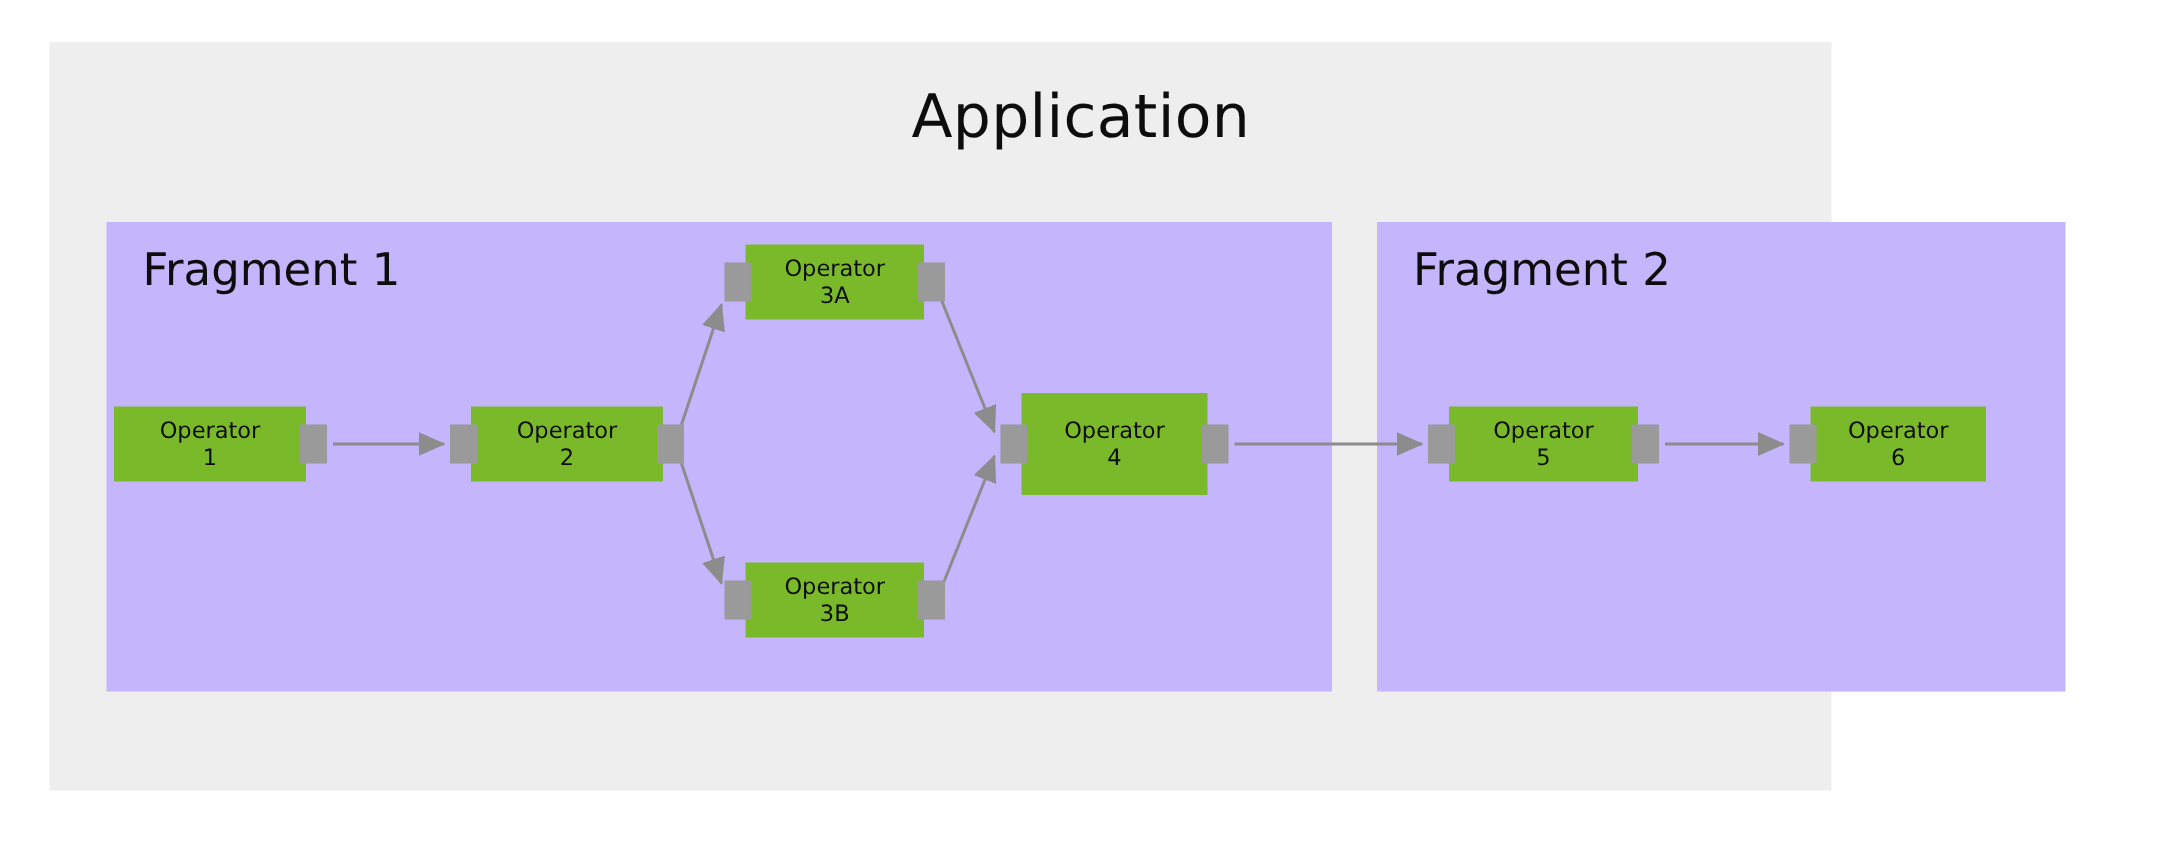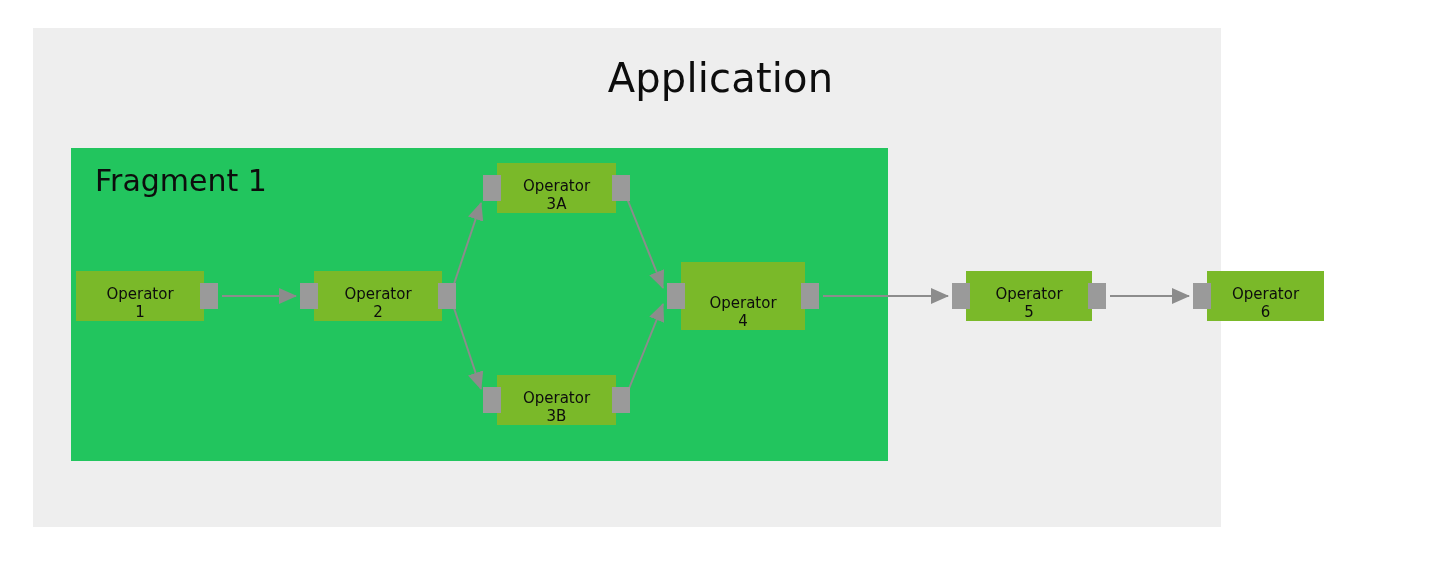--- a/index.html
+++ b/index.html
@@ -40,21 +40,21 @@
     font-size: 40px;
     font-weight: 400;
     color: #0d0d0d;
     letter-spacing: 0.2px;
     line-height: 1;
   }
 
   
   .fragment {
     position: absolute;
-    background: #22c55e;
+    background: #c4b5fd;
   }
   #fragment-1 {
     left: 38px;
     top: 120px;
     width: 817px;
     height: 313px;
   }
   #fragment-2 {
     left: 885px;
     top: 120px;
@@ -80,21 +80,21 @@
     width: 1440px;
     height: 561px;
     pointer-events: none;
   }
 
   
   .operator {
     position: absolute;
     background: #7ab929;
     display: flex;
-    align-items: flex-end;
+    align-items: center;
     justify-content: center;
     box-sizing: border-box;
   }
   .operator-label {
     text-align: center;
     font-size: 15px;
     line-height: 1.2;
     color: #0d0d0d;
     font-weight: 400;
     white-space: pre-line;
@@ -117,20 +117,23 @@
 
 <div id="canvas">
 
   <div class="app-container">
     <div class="app-title">Application</div>
 
     <div class="fragment" id="fragment-1">
       <div class="fragment-title">Fragment 1</div>
     </div>
 
+    <div class="fragment" id="fragment-2">
+      <div class="fragment-title">Fragment 2</div>
+    </div>
   </div>
 
   <svg id="edge-layer" viewBox="0 0 1440 561" xmlns="http://www.w3.org/2000/svg">
     <defs>
       <marker id="arrowhead" markerWidth="9" markerHeight="8" refX="8.5" refY="4" orient="auto" markerUnits="strokeWidth">
         <path d="M0,0 L9,4 L0,8 z" fill="#8c8c8c"></path>
       </marker>
     </defs>
 
     <line x1="222" y1="296" x2="296" y2="296" stroke="#8c8c8c" stroke-width="2" marker-end="url(#arrowhead)"></line>

